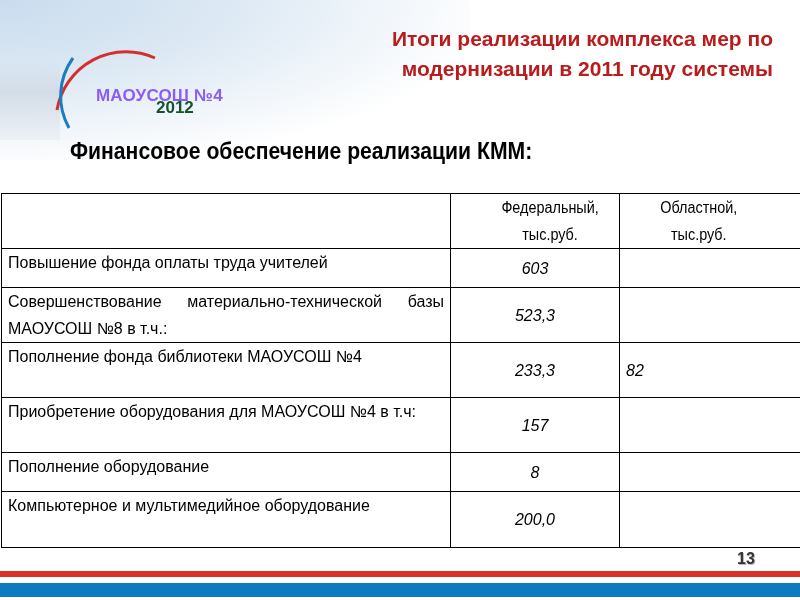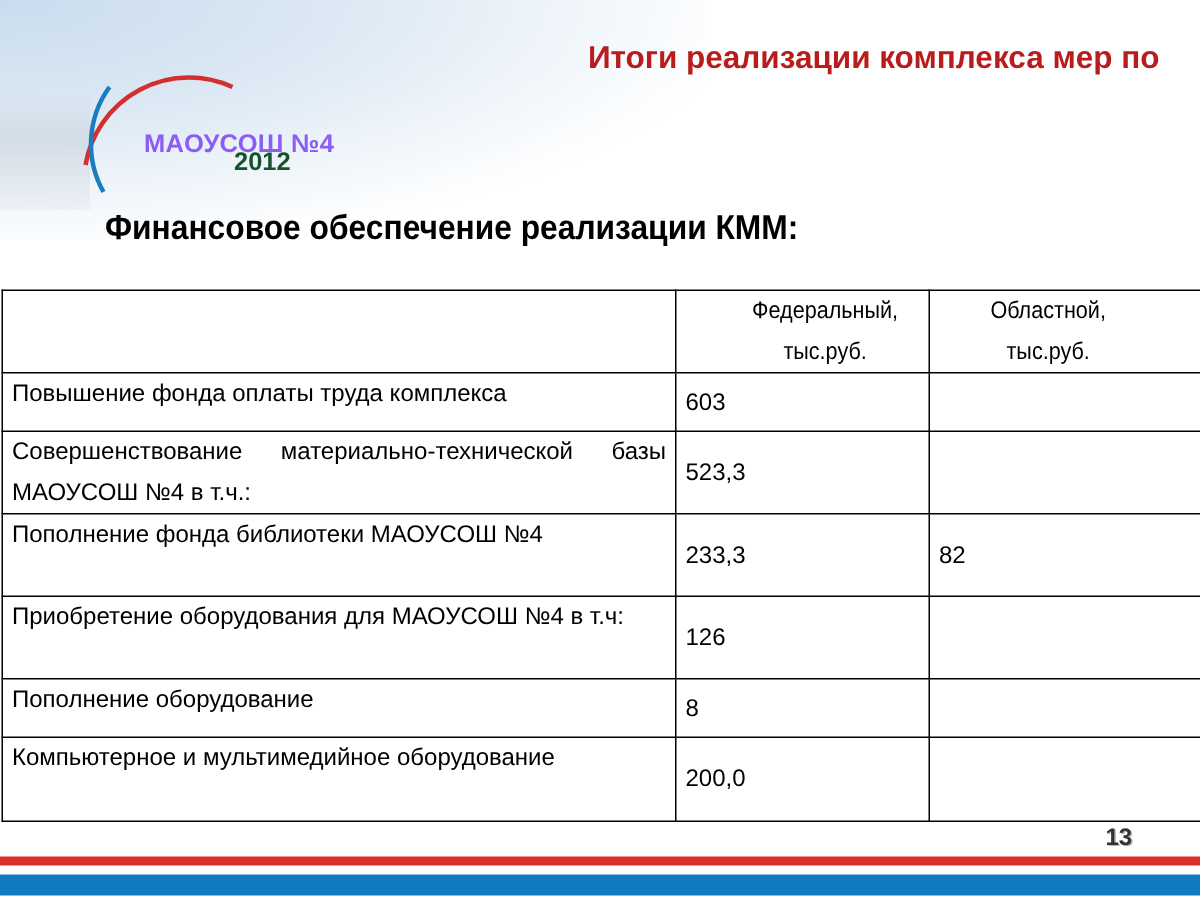--- a/index.html
+++ b/index.html
@@ -9,21 +9,21 @@
   .bg-building { position:absolute; left:0; top:60px; width:60px; height:80px;
     background: linear-gradient(180deg, rgba(220,228,236,0.0) 0%, rgba(205,214,224,0.7) 40%, rgba(230,235,240,0.5) 100%); }
   .logo-arcs { position:absolute; left:45px; top:35px; }
   .logo-name { position:absolute; left:96px; top:86px; color:#8b5cf6; font-weight:bold; font-size:17px; letter-spacing:0.2px; }
   .logo-year { position:absolute; left:156px; top:98px; color:#14532d; font-weight:bold; font-size:17px; }
   .title { position:absolute; right:27px; top:24px; width:460px; text-align:right; color:#b91c1c; font-weight:bold; font-size:21px; line-height:30px; }
   .title span { display:block; }
   .subtitle { position:absolute; left:70px; top:138px; font-weight:bold; font-size:23px; color:#000; letter-spacing:0px; transform:scaleX(0.92); transform-origin:left; }
   table.fin { position:absolute; left:1px; top:193px; border-collapse:collapse; table-layout:fixed; width:818px; font-size:16px; color:#000; }
   table.fin td { border:1.5px solid #000; padding:0 6px; vertical-align:top; line-height:27px; }
-  table.fin td.num { text-align:left; vertical-align:middle; }
+  table.fin td.num { text-align:center; vertical-align:middle;font-style:italic; }
   table.fin td.hdr { text-align:center; vertical-align:middle; line-height:27px; font-size:16px; transform-origin:center;padding-left:36px; }
   .hdr-inner { display:inline-block; transform:scaleX(0.9); }
   table.fin td.lbl { text-align:justify; text-align-last:left; }
   .page-num { position:absolute; left:737px; top:550px; font-size:16px; font-weight:bold; color:#333; text-shadow:1px 1px 0 #bbb; }
   .bar-red { position:absolute; left:0; top:571px; width:800px; height:6px; background:#d9302a; }
   .bar-blue { position:absolute; left:0; top:583px; width:800px; height:14px; background:#0e7bc1; }
 </style>
 </head>
 <body>
 
@@ -32,20 +32,21 @@
 
 <svg class="logo-arcs" width="140" height="100" viewBox="0 0 140 100">
   <path d="M 12 80 A 70 70 0 0 1 110 28" fill="none" stroke="#d32f2f" stroke-width="3" transform="translate(0,-5)"></path>
   <path d="M 30 25 A 65 65 0 0 0 26 95" fill="none" stroke="#1a7dbf" stroke-width="3" transform="translate(-2,-2)"></path>
 </svg>
 <div class="logo-name">МАОУСОШ №4</div>
 <div class="logo-year">2012</div>
 
 <div class="title">
   <span>Итоги реализации комплекса мер по</span>
+  <span>модернизации в 2011 году системы</span>
 </div>
 
 <div class="subtitle">Финансовое обеспечение реализации КММ:</div>
 
 <table class="fin">
   <colgroup>
     <col style="width:449px">
     <col style="width:169px">
     <col style="width:200px">
   </colgroup>
@@ -53,37 +54,37 @@
       <tr style="height:54px">
     <td></td>
     <td class="hdr">
       <div class="hdr-inner"><div>Федеральный,</div><div>тыс.руб.</div></div>
     </td>
     <td class="hdr" style="padding-right:190px;">
       <div class="hdr-inner"><div>Областной,</div><div>тыс.руб.</div></div>
     </td>
   </tr>
   <tr style="height:39px">
-    <td class="lbl">Повышение фонда оплаты труда комплекса</td>
+    <td class="lbl">Повышение фонда оплаты труда учителей</td>
     <td class="num">603</td>
     <td class="num" style="padding-right:190px;"></td>
   </tr>
   <tr style="height:55px">
-    <td class="lbl">Совершенствование материально-технической базы МАОУСОШ №4 в т.ч.:</td>
+    <td class="lbl">Совершенствование материально-технической базы МАОУСОШ №8 в т.ч.:</td>
     <td class="num">523,3</td>
     <td class="num" style="padding-right:190px;"></td>
   </tr>
   <tr style="height:55px">
     <td class="lbl">Пополнение фонда библиотеки МАОУСОШ №4</td>
     <td class="num">233,3</td>
     <td class="num" style="padding-right:190px;">82</td>
   </tr>
   <tr style="height:55px">
     <td class="lbl">Приобретение оборудования для МАОУСОШ №4 в т.ч:</td>
-    <td class="num">126</td>
+    <td class="num">157</td>
     <td class="num" style="padding-right:190px;"></td>
   </tr>
   <tr style="height:39px">
     <td class="lbl">Пополнение оборудование</td>
     <td class="num">8</td>
     <td class="num" style="padding-right:190px;"></td>
   </tr>
   <tr style="height:56px">
     <td class="lbl" style="text-align:center;">Компьютерное и мультимедийное оборудование</td>
     <td class="num">200,0</td>

